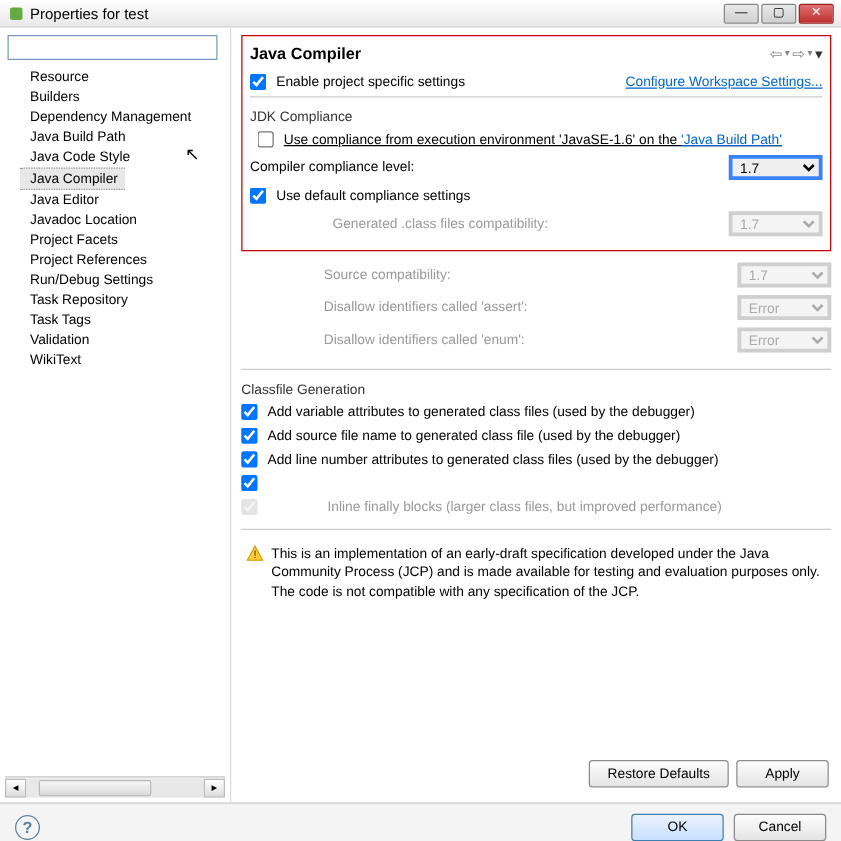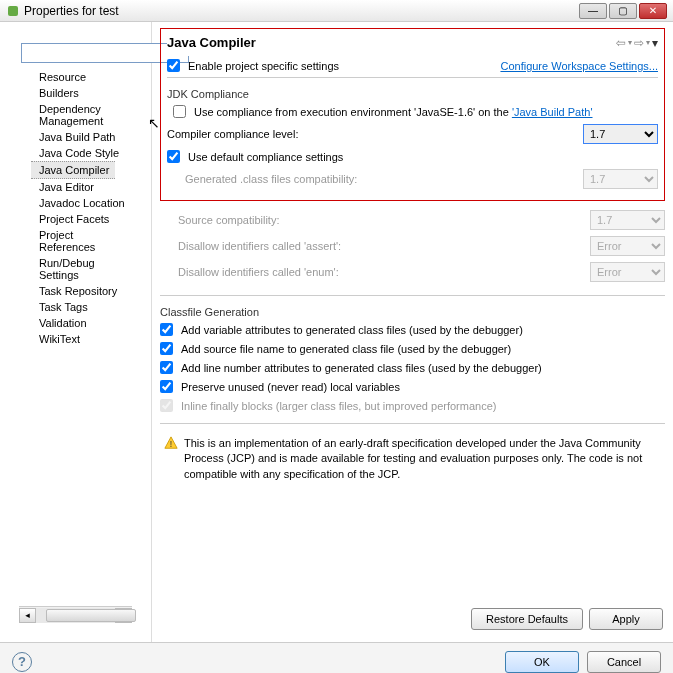--- a/index.html
+++ b/index.html
@@ -4,45 +4,45 @@
 <style>
 * { box-sizing: border-box; margin: 0; padding: 0; }
 body { font-family: Tahoma, Arial, sans-serif; font-size: 11px; background: #fff; color: #000; width: 673px; height: 673px; overflow: hidden; }
 .titlebar { height: 22px; background: linear-gradient(#fff,#e8e8e8); border-bottom: 1px solid #ccc; padding: 3px 6px; font-size: 12px; display: flex; align-items: center; gap: 4px; }
 .titlebar .winbtns { margin-left: auto; display: flex; gap: 2px; }
 .winbtn { width: 28px; height: 16px; border: 1px solid #888; border-radius: 2px; font-size: 10px; text-align: center; line-height: 13px; }
 .winbtn.min { background: linear-gradient(#e8e8e8,#d0d0d0); }
 .winbtn.max { background: linear-gradient(#e8e8e8,#d0d0d0); }
 .winbtn.close { background: linear-gradient(#e07070,#c03030); color: #fff; border-color: #a02020; }
 .body-area { display: flex; height: 620px; }
-.sidebar { width: 152px; border-right: 1px solid #ddd; padding: 19px; display: flex; flex-direction: column; }
+.sidebar { width: 185px; border-right: 1px solid #ddd; padding: 4px; display: flex; flex-direction: column; }
 .filter-input { width: 168px; height: 20px; border: 1px solid #7a9cc6; margin: 2px 0 6px 2px; padding: 2px; }
 .tree { flex: 1; overflow: auto; padding-left: 12px; }
 .tree-item { padding: 2px 0 2px 8px; cursor: default; }
 .tree-item.selected { background: #e8e8e8; border-top: 1px dotted #999; border-bottom: 1px dotted #999; display: inline-block; padding-right: 6px; }
 .cursor-ptr { position: absolute; left: 148px; top: 115px; font-size: 14px; pointer-events:none; }
 .scrollbar-h { height: 17px; border-top: 1px solid #ccc; background: #f0f0f0; display: flex; align-items: center; }
 .scroll-arrow { width: 17px; height: 15px; background: linear-gradient(#fff,#ddd); border: 1px solid #bbb; text-align: center; font-size: 9px; line-height: 13px; }
 .scroll-track { flex: 1; height: 15px; background: #e8e8e8; position: relative; }
 .scroll-thumb { position: absolute; left: 10px; width: 90px; height: 13px; top: 1px; background: linear-gradient(#f8f8f8,#d8d8d8); border: 1px solid #bbb; border-radius: 2px; }
 .main { flex: 1; padding: 6px 8px 0 8px; position: relative; }
 .red-box { border: 1px solid #c00; padding: 4px 6px 8px 6px; margin-bottom: 6px; }
 .section-header { display: flex; align-items: center; background: #fff; padding: 2px 0 6px 0; }
 .section-title { font-size: 13px; font-weight: bold; }
 .hdr-icons { margin-left: auto; display: flex; gap: 2px; align-items: center; color: #888; }
 .hdr-icons span { font-size: 12px; cursor: default; }
 .row { display: flex; align-items: center; padding: 3px 0; gap: 4px; }
 .section-divider { border-bottom: 1px solid #ccc; margin: 2px 0 6px 0; }
 .link { color: #0066cc; text-decoration: underline; cursor: pointer; }
 .link-right { margin-left: auto; }
 .group-label { color: #333; padding: 4px 0 2px 0; }
-.select { border: 1px solid #3b82f6; height: 20px; font-size: 11px; padding: 1px 2px; min-width: 75px; }
+.select { border: 3px solid #3b82f6; height: 20px; font-size: 11px; padding: 1px 2px; min-width: 75px; }
 .select.disabled { background: #f0f0f0; color: #888; border-color: #bbb; }
 .indent { padding-left: 18px; }
-.disabled-text { color: #999; }
+.disabled-text { color: #999; margin-left: 48px; }
 input[type=checkbox] { width: 13px; height: 13px; margin-right: 4px; }
 .cb-disabled { opacity: 0.6; }
 .warning-row { display: flex; gap: 6px; padding: 6px 4px; align-items:flex-start; }
 .warn-icon { width: 14px; height: 14px; flex-shrink: 0; }
 .footer-btns { position: absolute; right: 10px; bottom: 12px; display: flex; gap: 6px; }
 .btn { background: linear-gradient(#fdfdfd,#e4e4e4); border: 1px solid #8a8a8a; border-radius: 3px; padding: 4px 14px; font-size: 11px; min-width: 74px; text-align: center; }
 .btn.primary { background: linear-gradient(#eaf3ff,#c8e0ff); border-color: #3c7fb1; }
 .dialog-footer { height: 38px; border-top: 1px solid #ccc; background: #f4f4f4; display: flex; align-items: center; padding: 0 12px; }
 .help-icon { width: 20px; height: 20px; border: 1.5px solid #5a7fa0; border-radius: 50%; color: #5a7fa0; font-size: 13px; font-weight: bold; text-align: center; line-height: 18px; }
 .dialog-footer .btns { margin-left: auto; display: flex; gap: 8px; }
@@ -89,21 +89,21 @@
       </div>
 
       <div class="row">
         <input type="checkbox" checked="" style="">
         <span>Enable project specific settings</span>
         <span class="link link-right">Configure Workspace Settings...</span>
       </div>
       <div class="section-divider"></div>
 
       <div class="group-label">JDK Compliance</div>
-      <div class="row indent" style="padding-left:6px;">
+      <div class="row indent" style="padding-left:6px;text-decoration:underline;">
         <input type="checkbox" style="">
         <span><span>Use compliance from execution environment 'JavaSE-1.6' on the </span><span class="link">'Java Build Path'</span></span>
       </div>
       <div class="row">
         <span>Compiler compliance level:</span>
         <select class="select" style="margin-left:auto;"><option>1.7</option></select>
       </div>
       <div class="row">
         <input type="checkbox" checked="" style="">
         <span>Use default compliance settings</span>
@@ -136,21 +136,20 @@
     <div class="row">
         <input type="checkbox" checked="" style="">
         <span>Add source file name to generated class file (used by the debugger)</span>
       </div>
     <div class="row">
         <input type="checkbox" checked="" style="">
         <span>Add line number attributes to generated class files (used by the debugger)</span>
       </div>
     <div class="row">
         <input type="checkbox" checked="" style="">
-        <span>Preserve unused (never read) local variables</span>
       </div>
     <div class="row">
         <input type="checkbox" checked="" disabled="" class="cb-disabled" style="">
         <span class="disabled-text">Inline finally blocks (larger class files, but improved performance)</span>
       </div>
 
     <div class="section-divider" style="margin-top:8px;"></div>
     <div class="warning-row">
       <svg class="warn-icon" viewBox="0 0 16 16">
           <polygon points="8,1 15,14 1,14" fill="#ffcc33" stroke="#cc9900"></polygon>

